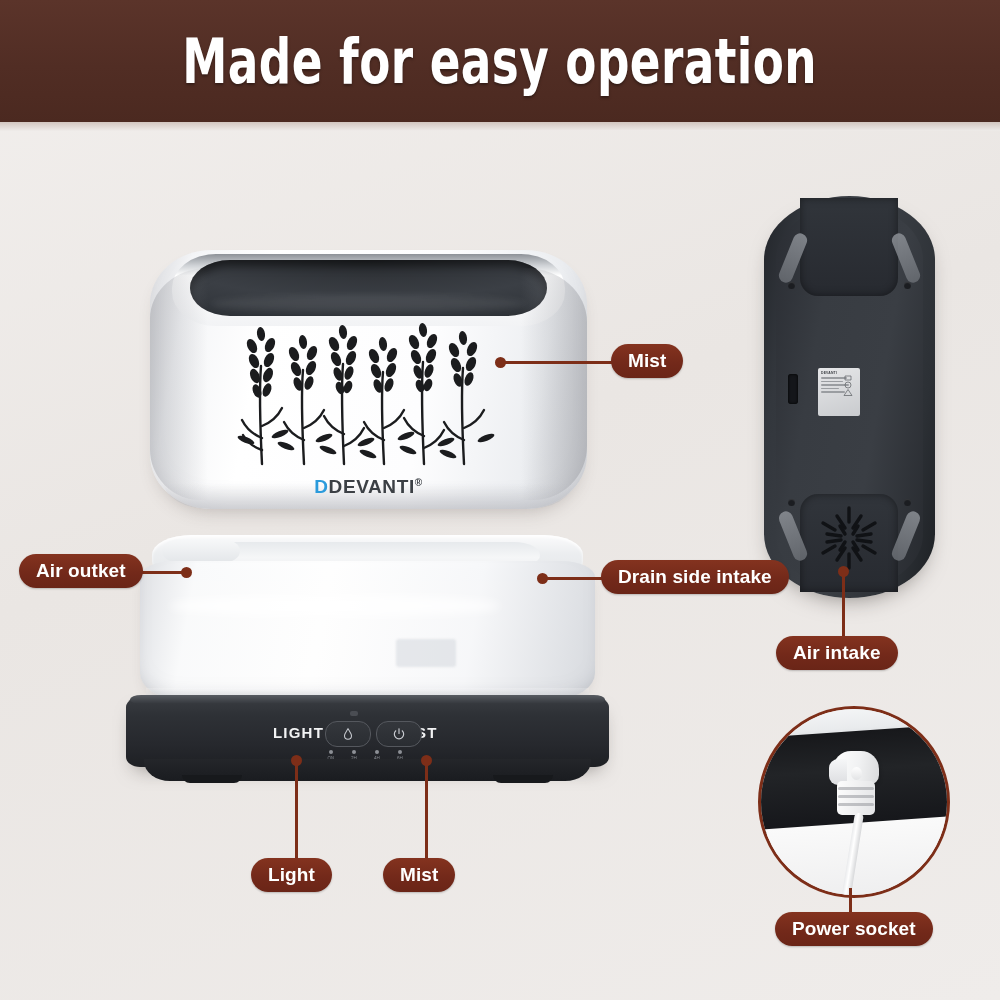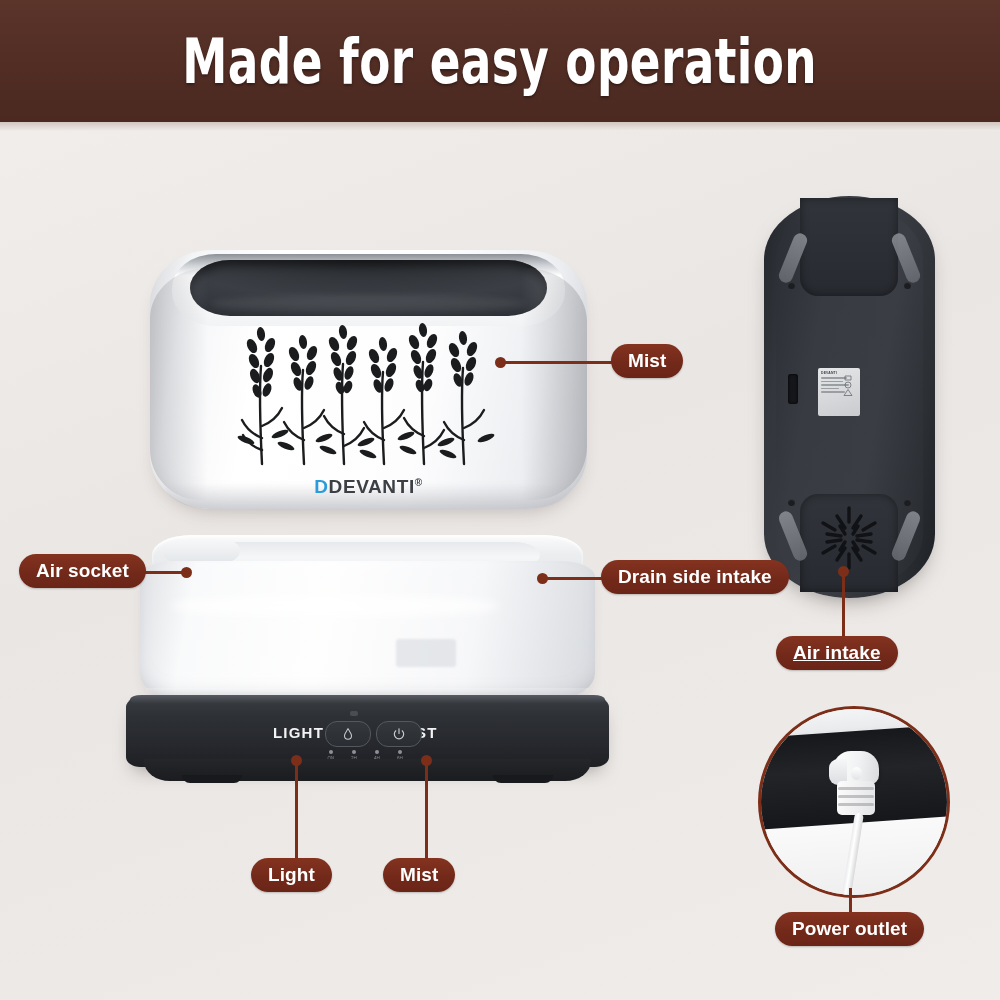--- a/index.html
+++ b/index.html
@@ -483,25 +483,25 @@
   <div class="dot" style="left:421px;top:755px;"></div>
   <div class="conn v" style="left:425px;top:760px;height:100px;"></div>
 
   <div class="dot" style="left:838px;top:566px;"></div>
   <div class="conn v" style="left:842px;top:571px;height:66px;"></div>
 
   <div class="conn v" style="left:849px;top:888px;height:24px;"></div>
 
   <div class="pill" style="left:611px;top:344px;">Mist</div>
 
-  <div class="pill" style="left:19px;top:554px;">Air socket</div>
+  <div class="pill" style="left:19px;top:554px;">Air outket</div>
 
   <div class="pill" style="left:601px;top:560px;">Drain side intake</div>
 
   <div class="pill" style="left:251px;top:858px;">Light</div>
 
   <div class="pill" style="left:383px;top:858px;">Mist</div>
 
-  <div class="pill" style="left:776px;top:636px;text-decoration:underline;">Air intake</div>
-
-  <div class="pill" style="left:775px;top:912px;">Power outlet</div>
+  <div class="pill" style="left:776px;top:636px;">Air intake</div>
+
+  <div class="pill" style="left:775px;top:912px;">Power socket</div>
 
 </div>
 
 </body></html>

